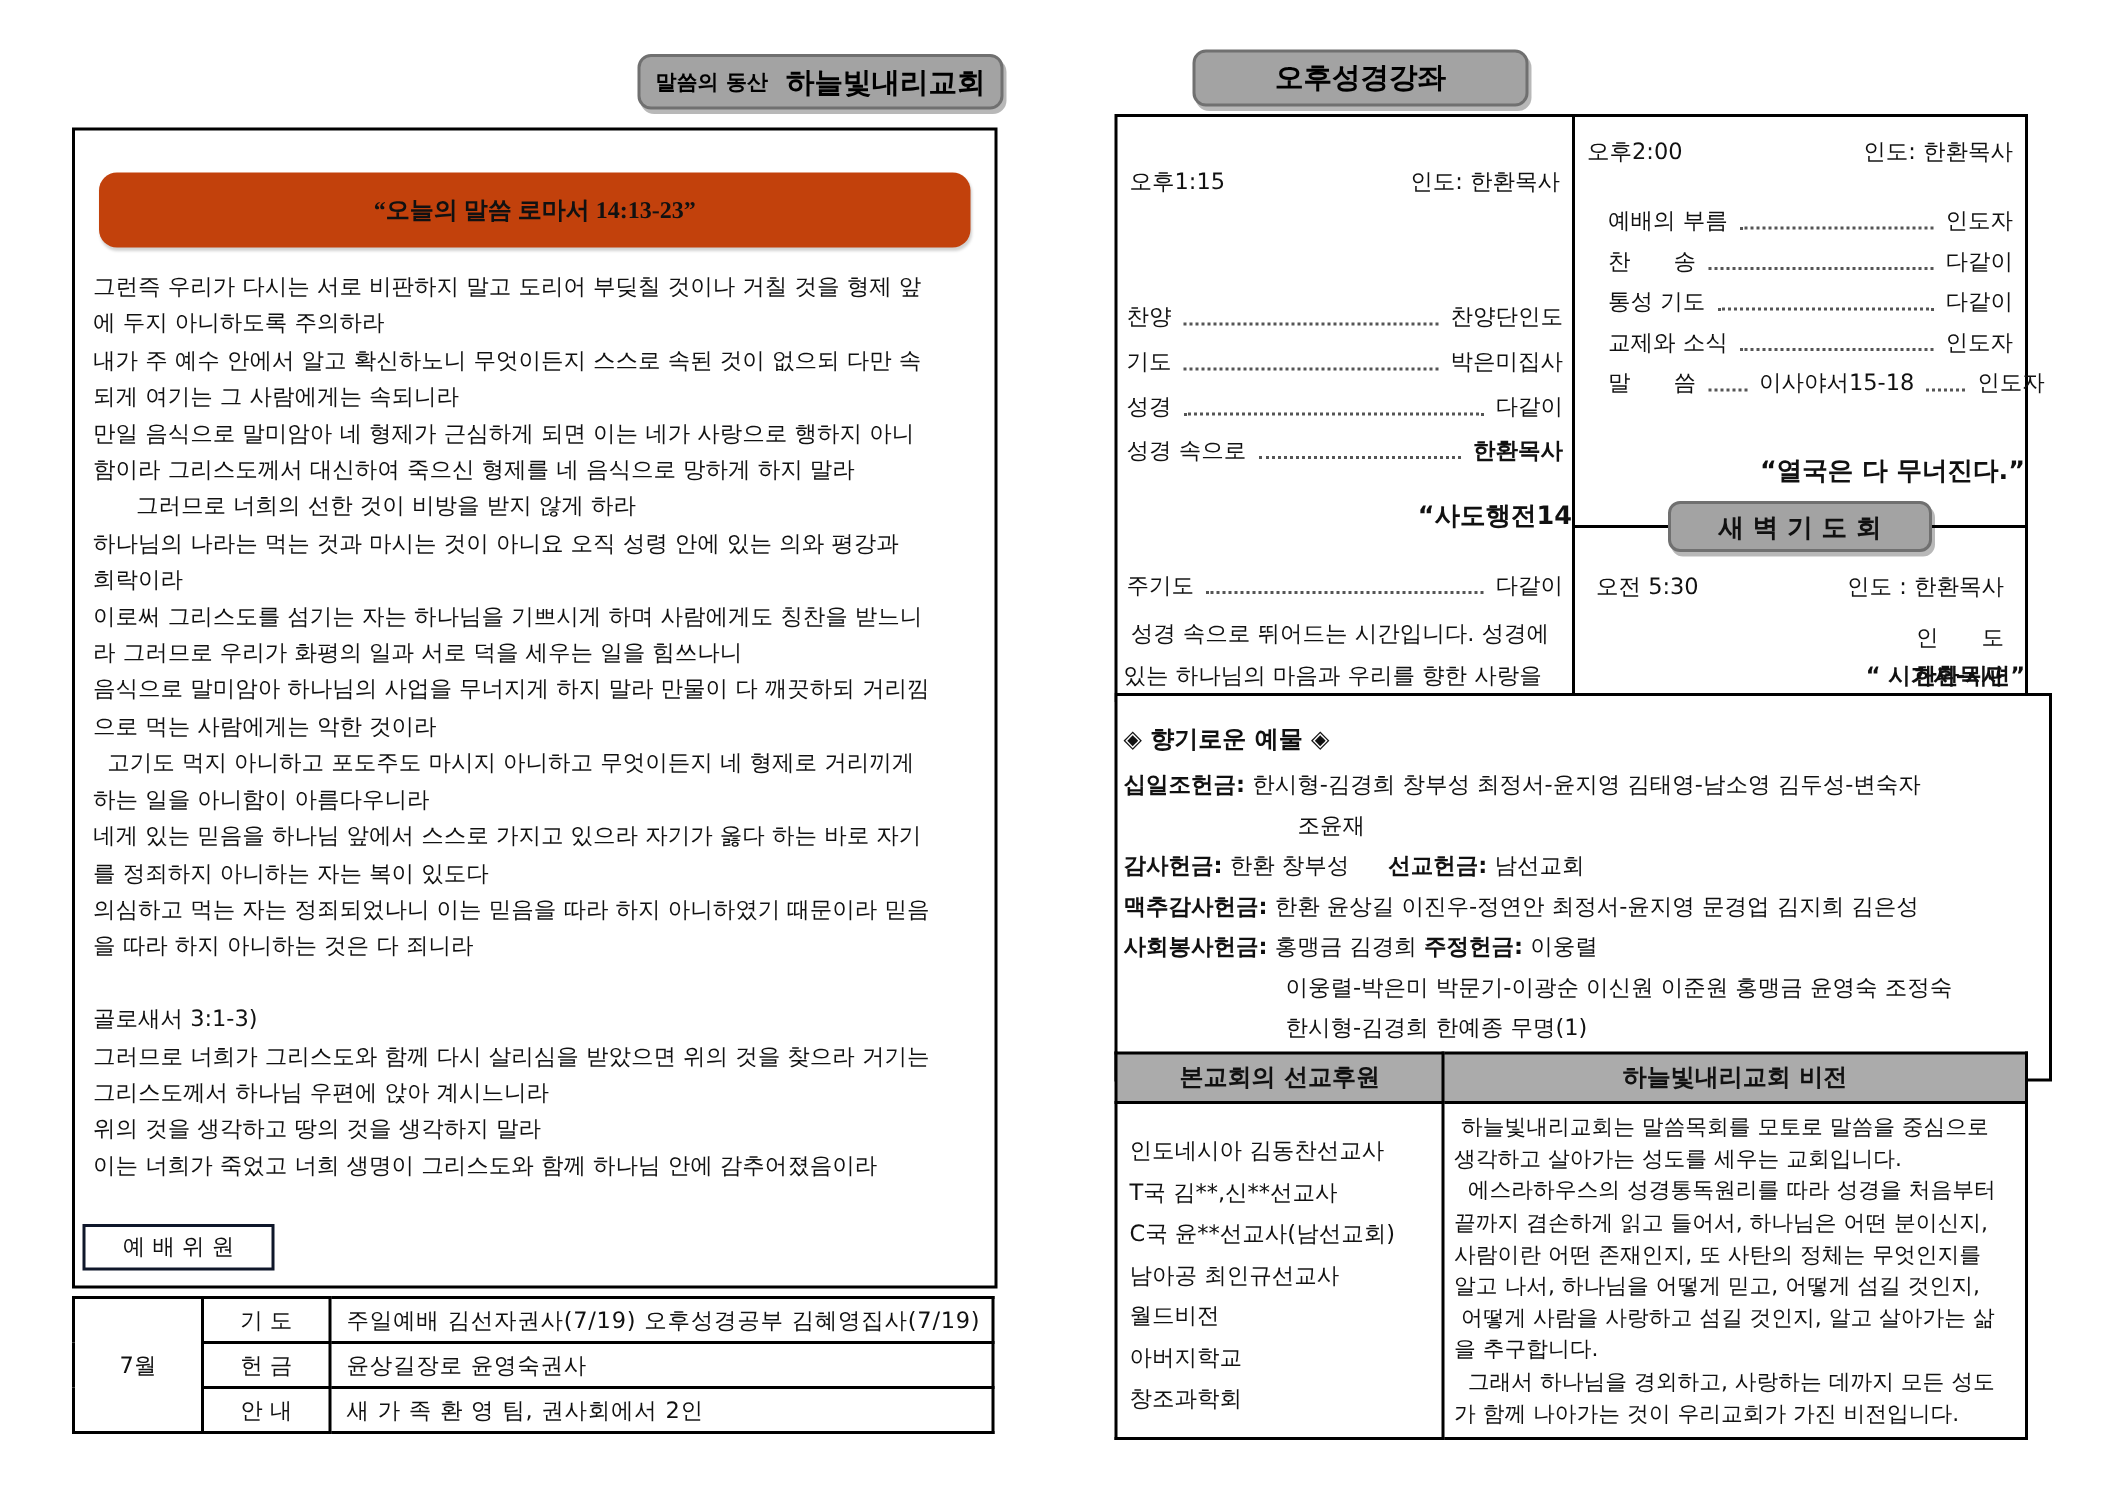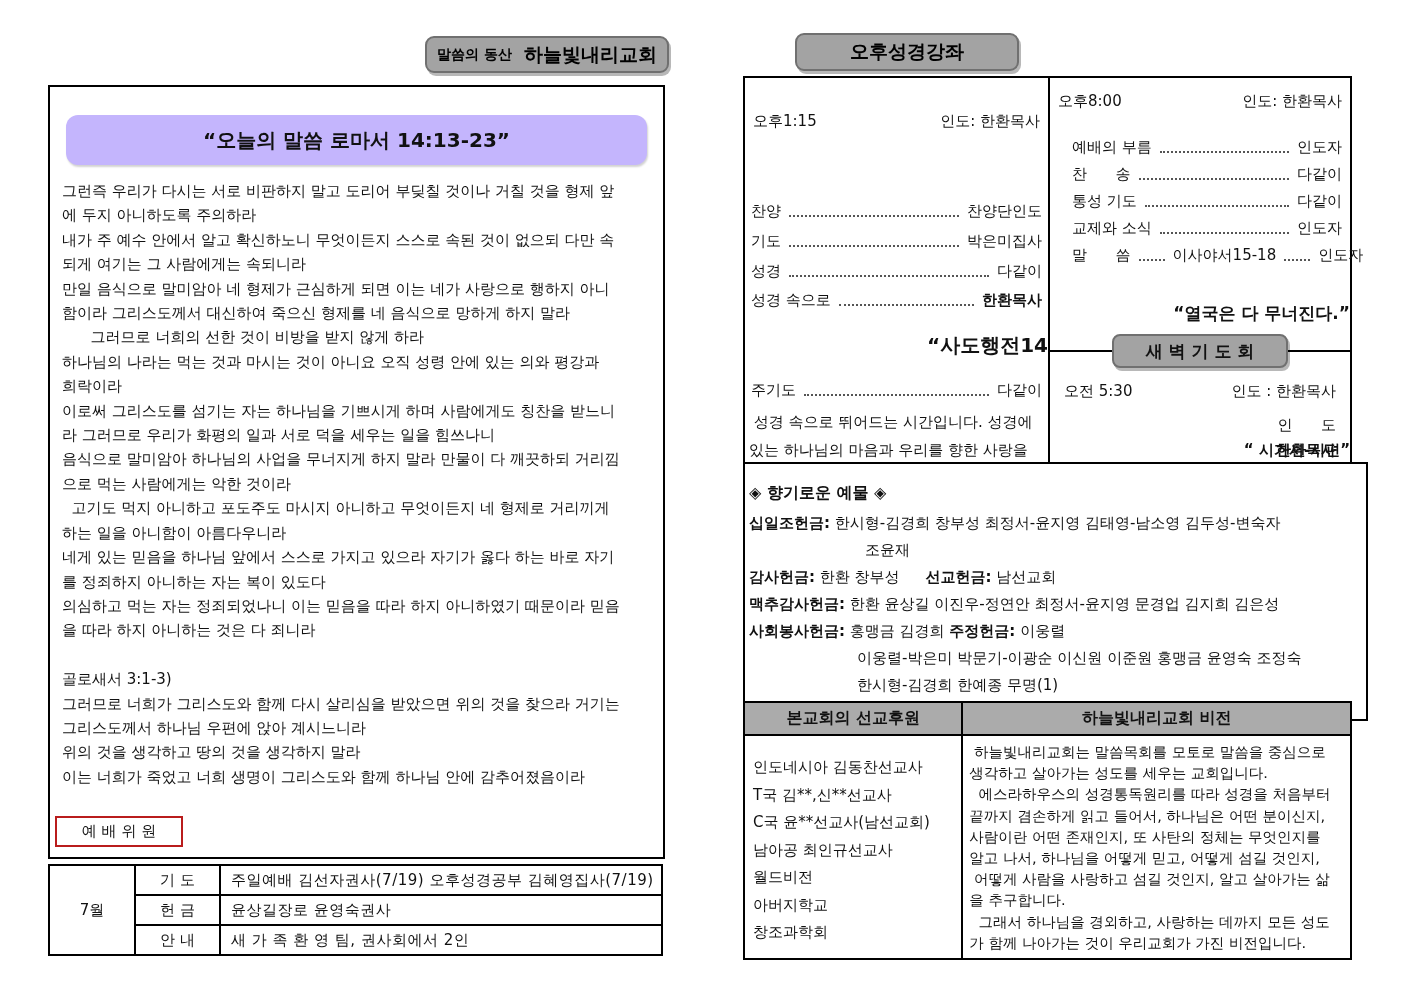--- a/index.html
+++ b/index.html
@@ -9,25 +9,25 @@
   
   .badge{position:absolute;background:#a3a3a3;border:2px solid #707070;border-radius:9px;
          box-shadow:2px 3px 0 rgba(0,0,0,.28);display:flex;align-items:center;justify-content:center;
          font-weight:bold;color:#000;}
   .badge .sm{font-size:14px;margin-right:12px;}
   .badge .lg{font-size:19px;}
 
   
   .outer-box{position:absolute;border:2px solid #000;background:#fff;}
   #left-box{left:48px;top:85px;width:613px;height:770px;}
-  .title-pill{margin:28px 16px 0 16px;height:50px;background:#c4b5fd;border-radius:12px;
+  .title-pill{margin:28px 16px 0 16px;height:50px;background:#c2410c;border-radius:12px;
               box-shadow:1px 2px 2px rgba(0,0,0,.18);display:flex;align-items:center;justify-content:center;
-              font-weight:bold;font-size:20px;}
+              font-weight:bold;font-size:16px;font-family:Liberation Serif, serif;}
   .scripture{margin:14px 8px 0 12px;font-size:15px;line-height:24.4px;white-space:pre-wrap;}
-  #committee-box{position:absolute;left:55px;top:816px;width:124px;height:27px;border:2px solid #b91c1c;
+  #committee-box{position:absolute;left:55px;top:816px;width:124px;height:27px;border:2px solid #0f172a;
                  display:flex;align-items:center;justify-content:center;font-size:15px;background:#fff;}
   #worship-table{position:absolute;left:48px;top:864px;width:615px;border-collapse:collapse;}
   #worship-table td{border:2px solid #000;height:28px;font-size:15px;padding:0;}
   #worship-table td.c{text-align:center;}
   #worship-table td.v{padding-left:10px;letter-spacing:.5px;}
   #worship-table col.m{width:86px;} #worship-table col.l{width:85px;}
 
   
   .lrow{display:flex;align-items:flex-end;font-size:15px;}
   .lrow .lab{white-space:pre;}
@@ -150,33 +150,33 @@
       <div class="abs lrow" style="top:184px;padding:0 6px;">
         <span class="lab">성경</span>
         <span class="dots"></span>
         <span class="val">다같이</span>
       </div>
       <div class="abs lrow" style="top:213px;padding:0 6px;">
         <span class="lab">성경 속으로</span>
         <span class="dots"></span>
         <span class="val bold">한환목사</span>
       </div>
-      <div class="abs centered" style="top:254px;font-size:20px;">“사도행전14</div>
+      <div class="abs centered" style="top:254px;font-size:17px;">“사도행전14</div>
       <div class="abs lrow" style="top:303px;padding:0 6px;">
         <span class="lab">주기도</span>
         <span class="dots"></span>
         <span class="val">다같이</span>
       </div>
       <div class="abs" style="top:330px;padding:0 4px;font-size:15px;line-height:28px;white-space:pre-wrap;"> 성경 속으로 뛰어드는 시간입니다. 성경에
 있는 하나님의 마음과 우리를 향한 사랑을</div>
     </div>
 
     <div id="wed-col">
       <div class="abs timerow" style="top:14px;">
-        <span>오후8:00</span>
+        <span>오후2:00</span>
         <span>인도: 한환목사</span>
       </div>
       <div class="abs lrow" style="top:60px;padding:0 8px 0 22px;">
         <span class="lab">예배의 부름</span>
         <span class="dots"></span>
         <span class="val">인도자</span>
       </div>
       <div class="abs lrow" style="top:87px;padding:0 8px 0 22px;">
         <span class="lab">찬      송</span>
         <span class="dots"></span>

